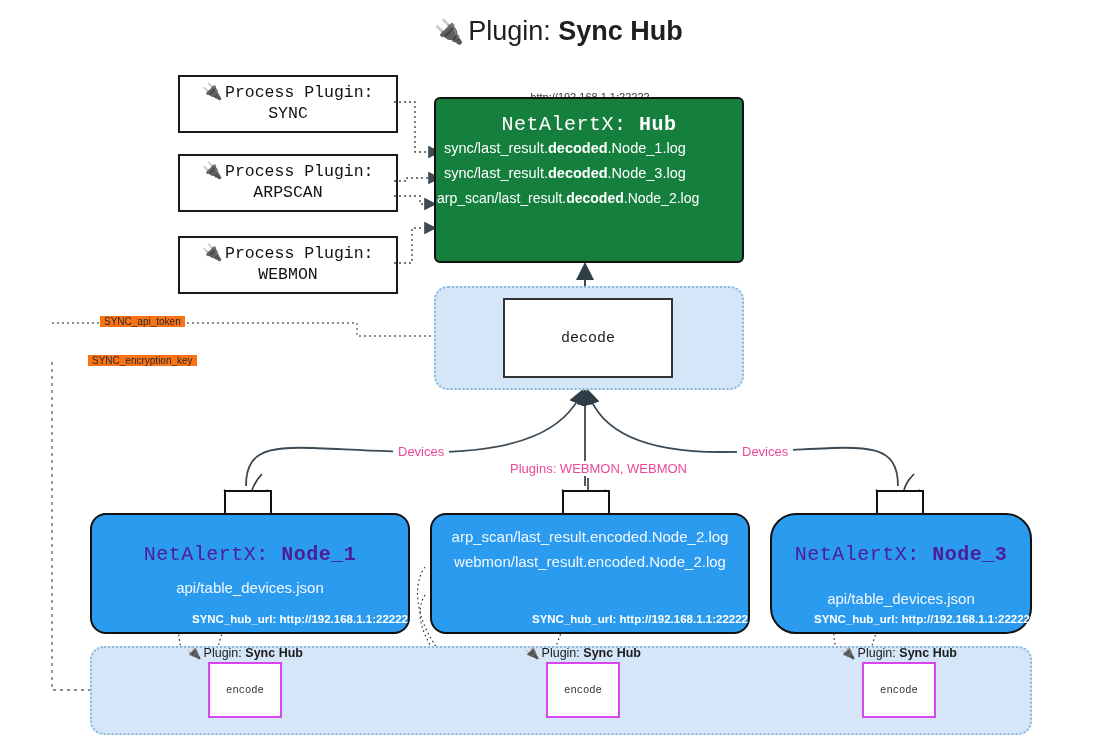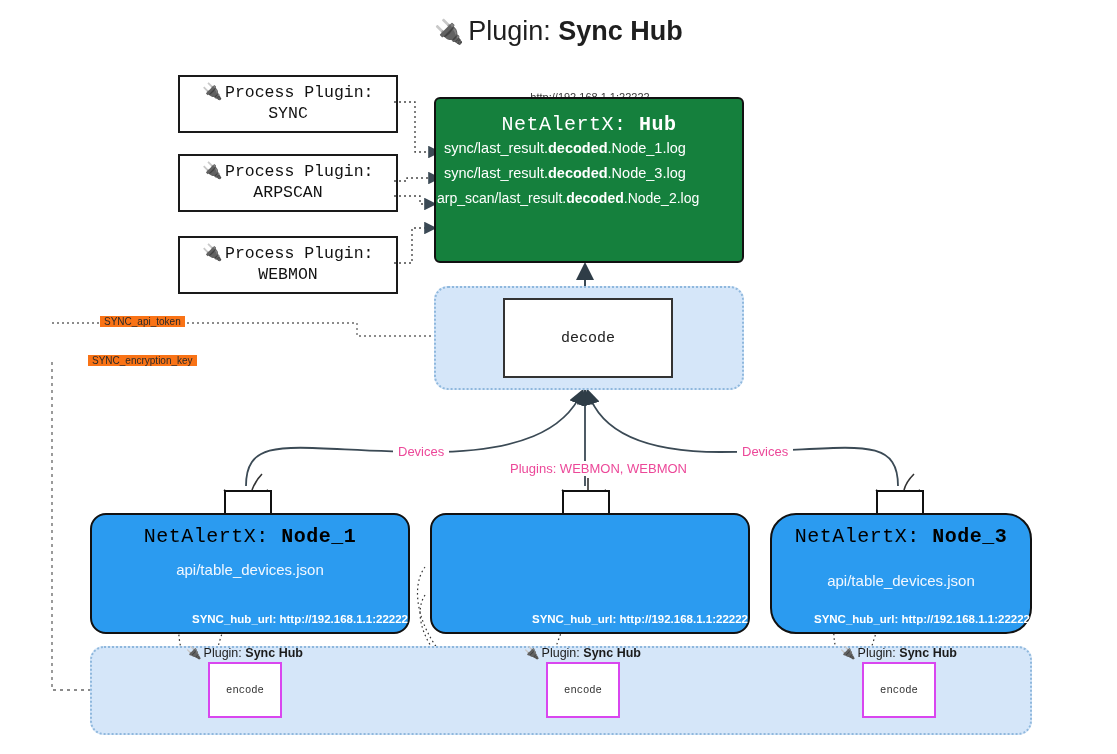--- a/index.html
+++ b/index.html
@@ -45,22 +45,22 @@
   #tok2{left:64px;top:355px;margin-left:24px;}
 
   
   .curvelbl{font-size:13px;color:#ec4899;background:#fff;padding:0 5px;}
   #lblDevL{left:393px;top:444px;}
   #lblDevR{left:737px;top:444px;}
   #lblPlug{left:505px;top:461px;}
 
   
   .node{background:#2b9bf0;border:2.5px solid #111;border-radius:16px;height:117px;}
-  .node .ntitle{text-align:center;color:#000000;font-family:"Liberation Mono",monospace;
-       font-size:20px;margin-top:10px;letter-spacing:.5px;}
+  .node .ntitle{text-align:center;color:#4c1d95;font-family:"Liberation Mono",monospace;
+       font-size:20px;margin-top:28px;letter-spacing:.5px;}
   .node .ntitle b{font-weight:bold;}
   .node .nlines{text-align:center;color:#f2f8ff;font-size:15px;line-height:1.68;margin-top:9px;}
   .node .nfoot{text-align:right;color:#ffffff;font-size:11.5px;font-weight:bold;position:absolute;
        left:0;right:0;bottom:7px;}
   #node1{left:90px;top:513px;width:316px;}
   #node2{left:430px;top:513px;width:316px;}
   #node3{left:770px;top:513px;width:258px;border-radius:26px;}
   #node3 .nlines{margin-top:20px;}
 
   
@@ -189,20 +189,24 @@
 
 <div class="abs node" id="node1">
   <div class="ntitle"><span>NetAlertX:</span> <b>Node_1</b></div>
   <div class="nlines">
     <div>api/table_devices.json</div>
   </div>
   <div class="nfoot">SYNC_hub_url: http://192.168.1.1:22222</div>
 </div>
 
 <div class="abs node" id="node2">
+  <div class="nlines">
+    <div>arp_scan/last_result.encoded.Node_2.log</div>
+    <div>webmon/last_result.encoded.Node_2.log</div>
+  </div>
   <div class="nfoot">SYNC_hub_url: http://192.168.1.1:22222</div>
 </div>
 
 <div class="abs node" id="node3">
   <div class="ntitle"><span>NetAlertX:</span> <b>Node_3</b></div>
   <div class="nlines">
     <div>api/table_devices.json</div>
   </div>
   <div class="nfoot">SYNC_hub_url: http://192.168.1.1:22222</div>
 </div>

